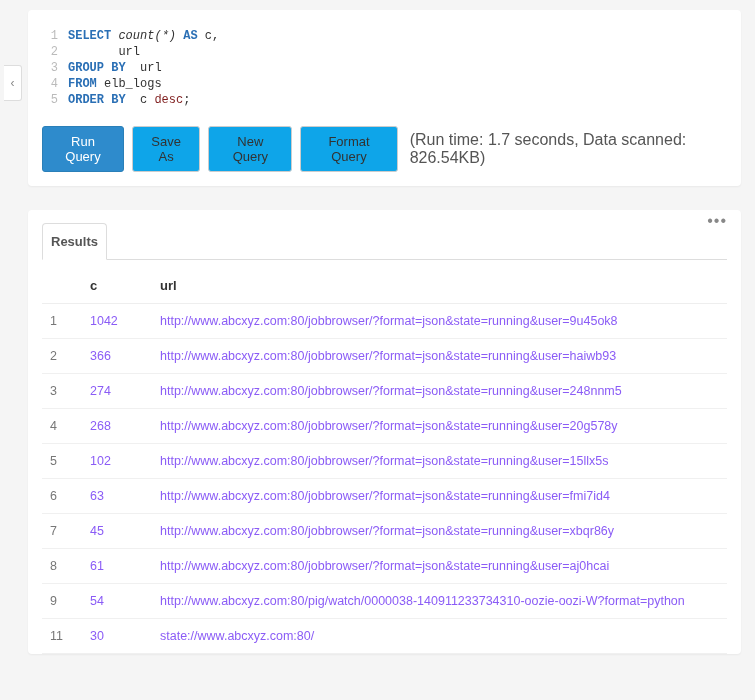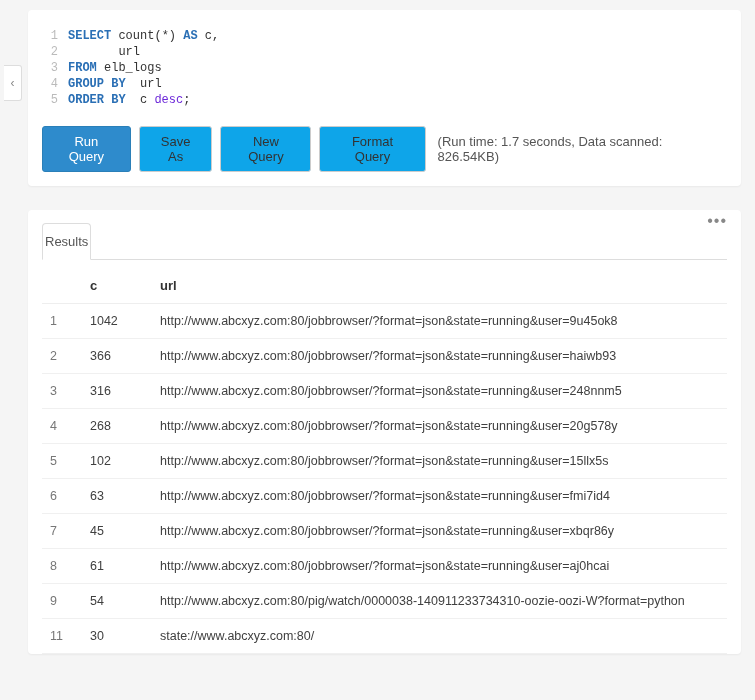--- a/index.html
+++ b/index.html
@@ -51,23 +51,23 @@
     }
     .gutter {
       width: 28px;
       text-align: right;
       color: #bbb;
       padding-right: 10px;
       user-select: none;
     }
     .code-line { white-space: pre; }
     .kw { color: #2a6fb5; font-weight: bold; }
-    .fn { color: #333; }
+    .fn { color: #333; font-style: italic; }
     .tbl { color: #333; }
-    .dir { color: #6d28d9; }
+    .dir { color: #7f1d1d; }
     .btn-row {
       display: flex;
       align-items: center;
       gap: 8px;
       padding: 0 14px;
     }
     .btn {
       border: 1px solid #ccc;
       background: #0ea5e9;
       color: #333;
@@ -78,21 +78,21 @@
       font-family: inherit;
     }
     .btn-primary {
       background: #2e8bcc;
       border-color: #2a7fb8;
       color: #fff;
       font-weight: 500;
     }
     .status-text {
       color: #555;
-      font-size: 13px;
+      font-size: 16px;
       margin-left: 4px;
     }
     .results-panel {
       background: #fff;
       border-radius: 4px;
       box-shadow: 0 1px 2px rgba(0,0,0,0.05);
       margin-left: 14px;
       margin-top: 24px;
       position: relative;
       padding: 12px 14px 0 14px;
@@ -105,29 +105,30 @@
       font-size: 16px;
       letter-spacing: 1px;
       cursor: pointer;
     }
     .tabs {
       display: flex;
       border-bottom: 1px solid #ddd;
       margin-bottom: 6px;
     }
     .tab {
-      padding: 10px 2px;
+      padding: 10px 8px;
       font-size: 13px;
       color: #555;
       border: 1px solid transparent;
       border-bottom: none;
       cursor: pointer;
       position: relative;
       top: 1px;
       background: #fff;
+      font-weight: bold;
     }
     .tab.active {
       border: 1px solid #ddd;
       border-bottom: 1px solid #fff;
       border-radius: 4px 4px 0 0;
     }
     table.results {
       width: 100%;
       border-collapse: collapse;
       table-layout: fixed;
@@ -136,21 +137,21 @@
       text-align: left;
       font-weight: 600;
       color: #333;
       padding: 12px 8px 10px 8px;
       font-size: 13px;
       border-bottom: 1px solid #eee;
     }
     table.results td {
       padding: 10px 8px;
       border-bottom: 1px solid #f0f0f0;
-      color: #404040;
+      color: #8b5cf6;
       font-size: 12.5px;
       white-space: nowrap;
       overflow: hidden;
       text-overflow: ellipsis;
     }
     table.results td:first-child,
     table.results th:first-child { width: 40px; color:#777; }
     table.results td:nth-child(2),
     table.results th:nth-child(2) { width: 70px; }
   </style>
@@ -167,22 +168,22 @@
       <div class="gutter" id="gutter">
           <div>1</div>
           <div>2</div>
           <div>3</div>
           <div>4</div>
           <div>5</div>
         </div>
       <div class="code" id="code">
           <div class="code-line"><span class="kw">SELECT </span><span class="fn">count(*) </span><span class="kw">AS </span><span>c,</span></div>
           <div class="code-line"><span>       url</span></div>
+          <div class="code-line"><span class="kw">GROUP BY</span><span>  url</span></div>
           <div class="code-line"><span class="kw">FROM </span><span class="tbl">elb_logs</span></div>
-          <div class="code-line"><span class="kw">GROUP BY</span><span>  url</span></div>
           <div class="code-line"><span class="kw">ORDER BY</span><span>  c </span><span class="dir">desc</span><span>;</span></div>
         </div>
     </div>
     <div class="btn-row">
       <button class="btn btn-primary">Run Query</button>
       <button class="btn">Save As</button>
       <button class="btn">New Query</button>
       <button class="btn">Format Query</button>
       <span class="status-text">(Run time: 1.7 seconds, Data scanned: 826.54KB)</span>
     </div>
@@ -207,21 +208,21 @@
             <td>1042</td>
             <td>http://www.abcxyz.com:80/jobbrowser/?format=json&amp;state=running&amp;user=9u45ok8</td>
           </tr>
           <tr>
             <td>2</td>
             <td>366</td>
             <td>http://www.abcxyz.com:80/jobbrowser/?format=json&amp;state=running&amp;user=haiwb93</td>
           </tr>
           <tr>
             <td>3</td>
-            <td>316</td>
+            <td>274</td>
             <td>http://www.abcxyz.com:80/jobbrowser/?format=json&amp;state=running&amp;user=248nnm5</td>
           </tr>
           <tr>
             <td>4</td>
             <td>268</td>
             <td>http://www.abcxyz.com:80/jobbrowser/?format=json&amp;state=running&amp;user=20g578y</td>
           </tr>
           <tr>
             <td>5</td>
             <td>102</td>

